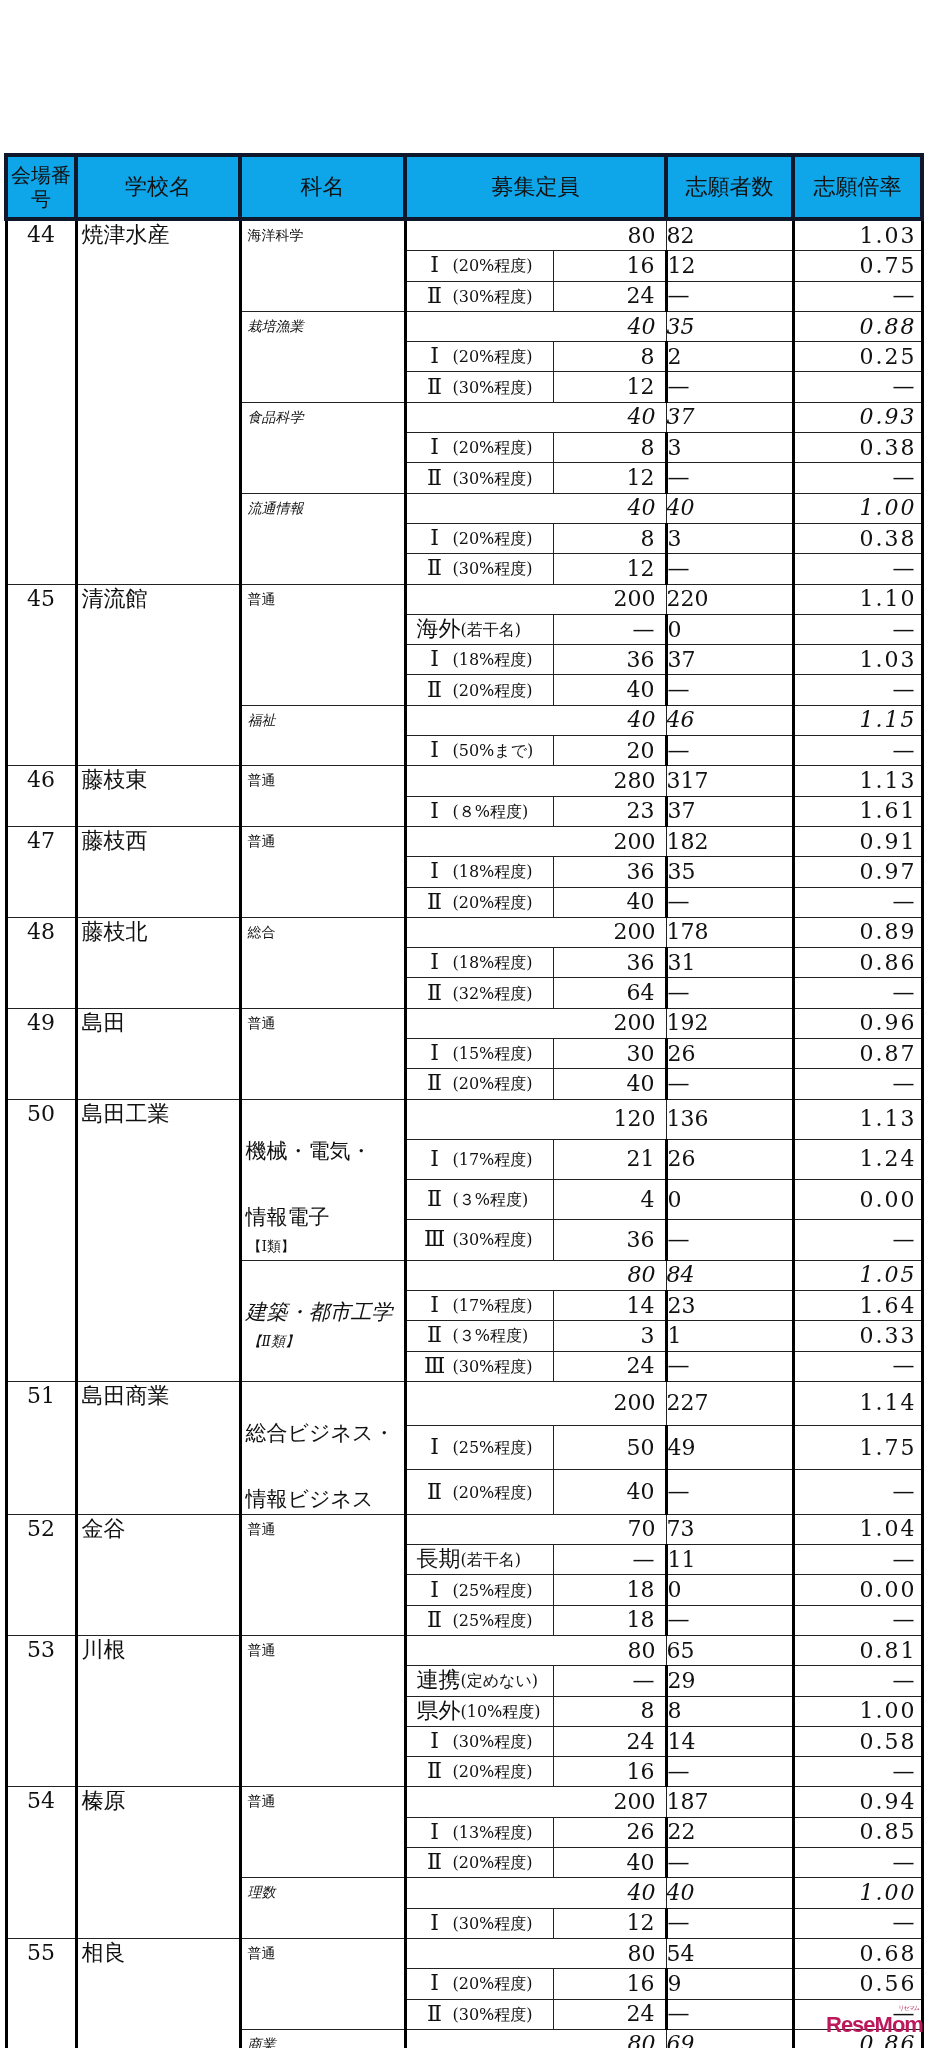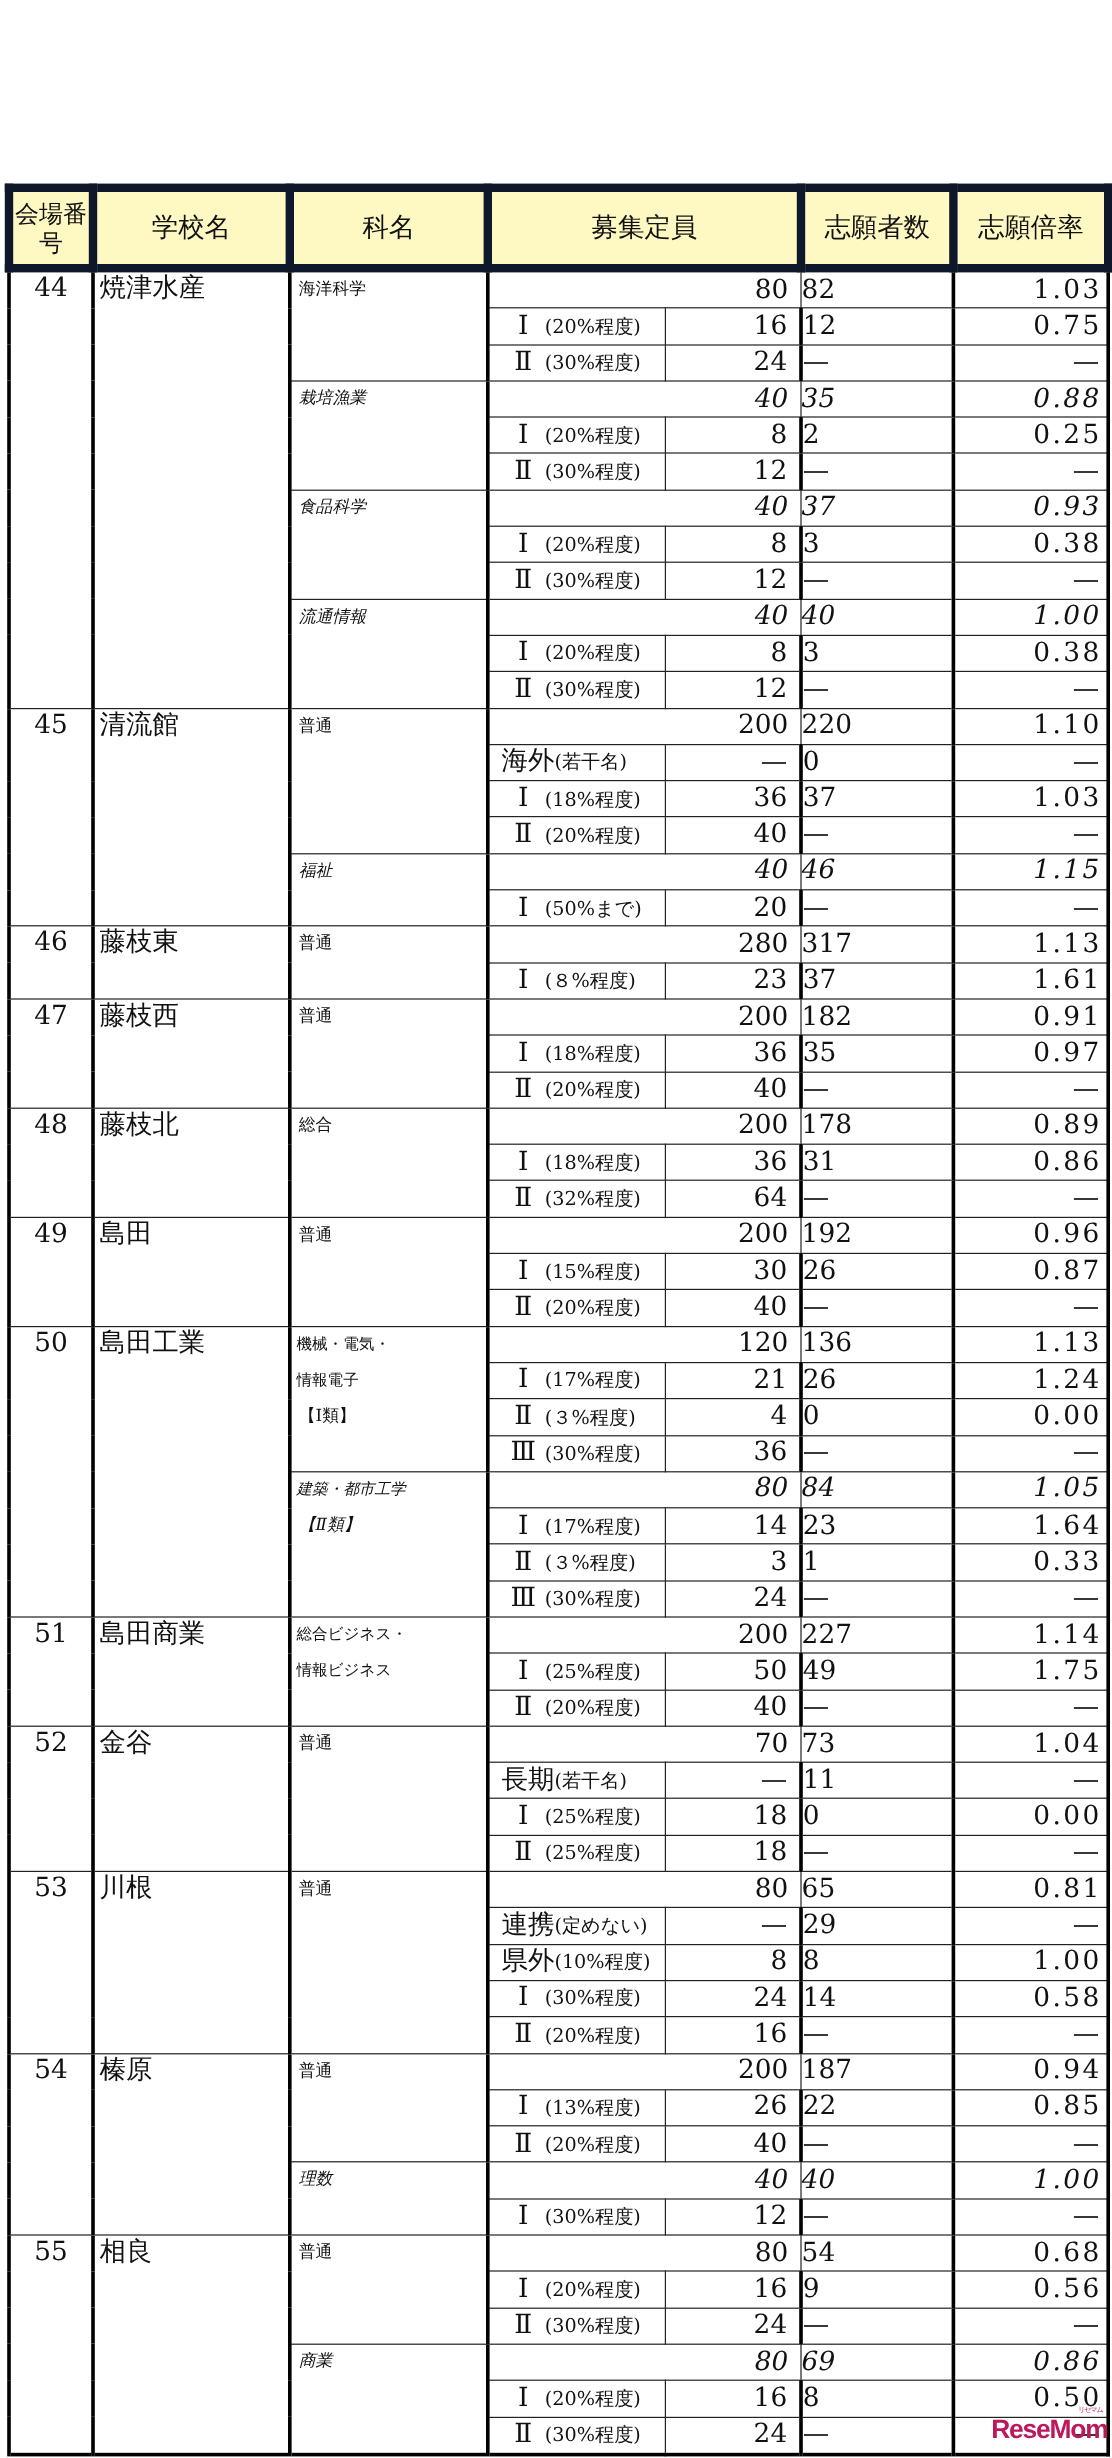--- a/index.html
+++ b/index.html
@@ -1,28 +1,28 @@
 <!DOCTYPE html>
 <html><head>
 <meta charset="utf-8">
 <style>
   html, body { margin:0; padding:0; background:#ffffff; }
   body { width:927px; height:2048px; position:relative; overflow:hidden;
          font-family: "DejaVu Serif", "Liberation Serif", serif; color:#111; }
   #tbl { position:absolute; left:4px; top:153px; width:916px;
          border-collapse:collapse; table-layout:fixed; border:3px solid #000; }
   #tbl td, #tbl th { border:1px solid #222; padding:0; overflow:hidden; white-space:nowrap; }
-  #tbl th { background:#fef9c3; font-weight:normal; font-size:22px; height:60px;
-            border:7px solid #0f172a; text-align:center; }
+  #tbl th { background:#0ea5e9; font-weight:normal; font-size:22px; height:60px;
+            border:4px solid #0f172a; text-align:center; }
   #tbl th.venue { font-size:20px; line-height:24px; white-space:normal; }
   #tbl td { height:29.3px; font-size:22px; line-height:28px; }
   td.num { text-align:center; vertical-align:top; border-left:3px solid #000 !important; border-right:3px solid #000 !important; }
   td.school { vertical-align:top; padding-left:4px !important; border-right:3px solid #000 !important; }
   td.dept { vertical-align:top; padding-left:4px !important; border-right:3px solid #000 !important; }
-  td.dept .small { font-size:13px; line-height:30px; display:block; }
+  td.dept .small { font-size:21px; line-height:30px; display:block;margin-top:36px; }
   td.dept .cls { font-size:14px; display:block; padding-left:2px; }
   td.cap-full { text-align:right; padding-right:10px !important; }
   td.sub-label { text-align:left; padding-left:10px !important; }
   td.sub-label .roman { display:inline-block; width:36px; text-align:center; font-size:22px; }
   td.sub-label .kanji { display:inline-block; width:44px; text-align:left; font-size:22px; }
   td.sub-label .note { font-size:16px; vertical-align:middle; }
   td.sub-cap { text-align:right; padding-right:10px !important; border-right:3px solid #000 !important; }
   td.applicants { text-align:left; padding-right:12px !important; border-right:3px solid #000 !important; }
   td.ratio { text-align:right; padding-right:4px !important; letter-spacing:2px; }
   tr.group-top td { border-top:3px solid #000;font-style:italic; }

